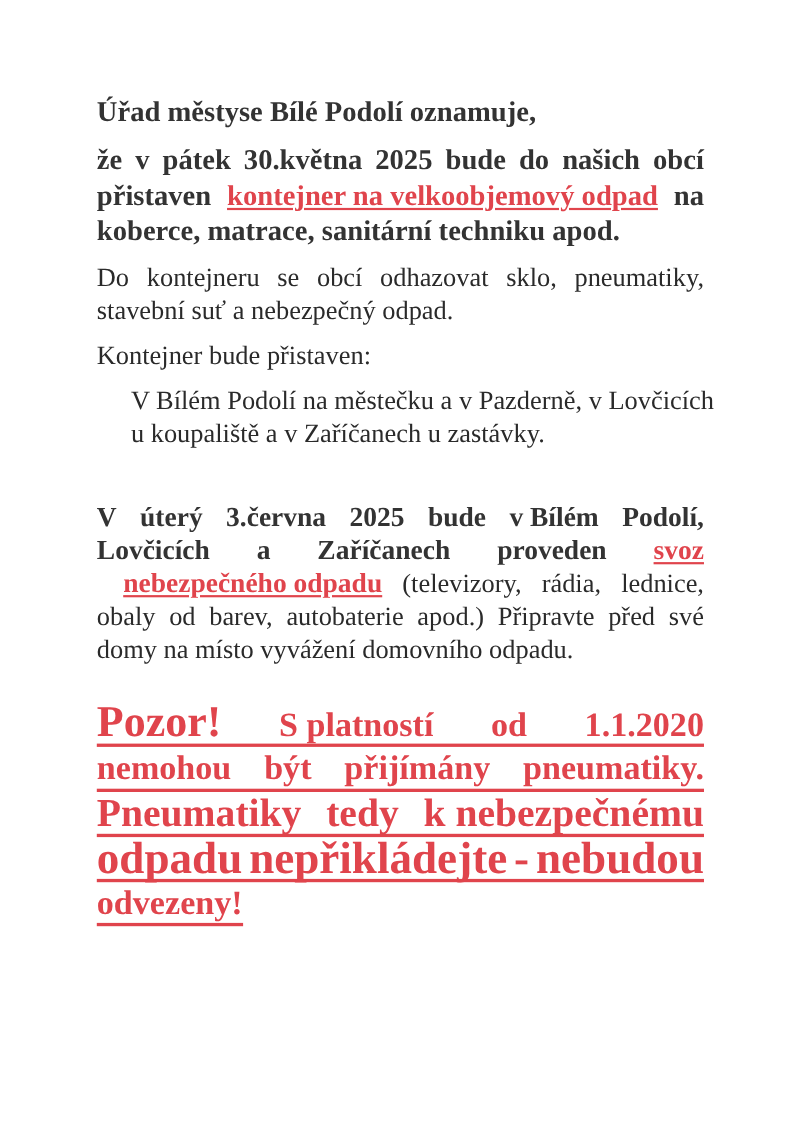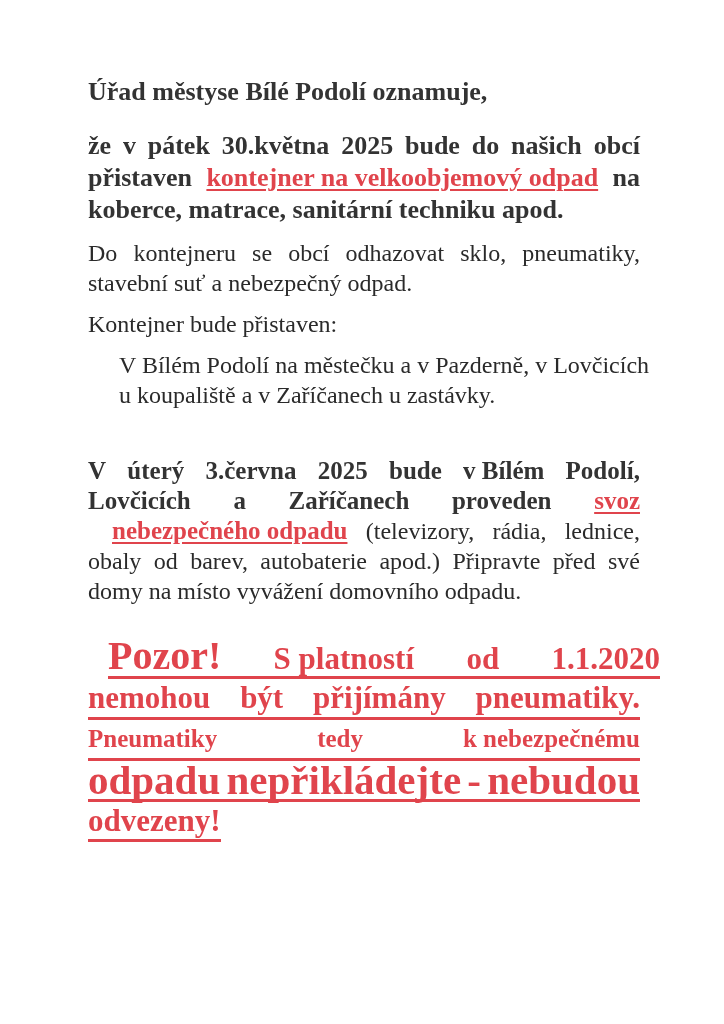--- a/index.html
+++ b/index.html
@@ -21,21 +21,21 @@
   .row { position: absolute; left: 0; width: 552px; }
   .j { display: flex; justify-content: space-between; width: 100%; white-space: nowrap; }
   .l { display: block; white-space: nowrap; }
   .warn { color: #e0444c; font-weight: bold; }
 </style>
 </head>
 <body>
 
 <div class="page">
 
-  <div class="row bold" style="top:76px;font-size:26px;line-height:32px;">
+  <div class="row bold" style="top:86px;font-size:26px;line-height:32px;">
     <span class="l">Úřad městyse Bílé Podolí oznamuje,</span>
   </div>
 
   <div class="row bold" style="top:130px;font-size:26px;line-height:32px;">
     <div class="j">
       <span>že</span>
       <span>v</span>
       <span>pátek</span>
       <span>30.května</span>
       <span>2025</span>
@@ -104,33 +104,33 @@
       <span>autobaterie</span>
       <span>apod.)</span>
       <span>Připravte</span>
       <span>před</span>
       <span>své</span>
     </div>
     <span class="l reg">domy na místo vyvážení domovního odpadu.</span>
   </div>
 
   <div class="row warn" style="top:636px;">
-    <div class="j" style="font-size:31px;line-height:40px;height:40px;border-bottom:3px solid #e0444c;align-items:baseline;margin-left:20px;">
+    <div class="j" style="font-size:31px;line-height:40px;height:40px;border-bottom:3px solid #e0444c;align-items:baseline;">
       <span style="font-size:40px;">Pozor!</span>
       <span>S platností</span>
       <span>od</span>
       <span>1.1.2020</span>
     </div>
     <div class="j" style="font-size:31px;line-height:38px;border-bottom:3px solid #e0444c;">
       <span>nemohou</span>
       <span>být</span>
       <span>přijímány</span>
       <span>pneumatiky.</span>
     </div>
-    <div class="j" style="font-size:25px;line-height:38px;border-bottom:3px solid #e0444c;">
+    <div class="j" style="font-size:36px;line-height:38px;border-bottom:3px solid #e0444c;">
       <span>Pneumatiky</span>
       <span>tedy</span>
       <span>k nebezpečnému</span>
     </div>
     <div class="j" style="font-size:41px;line-height:38px;border-bottom:3px solid #e0444c;">
       <span>odpadu</span>
       <span>nepřikládejte</span>
       <span>-</span>
       <span>nebudou</span>
     </div>

